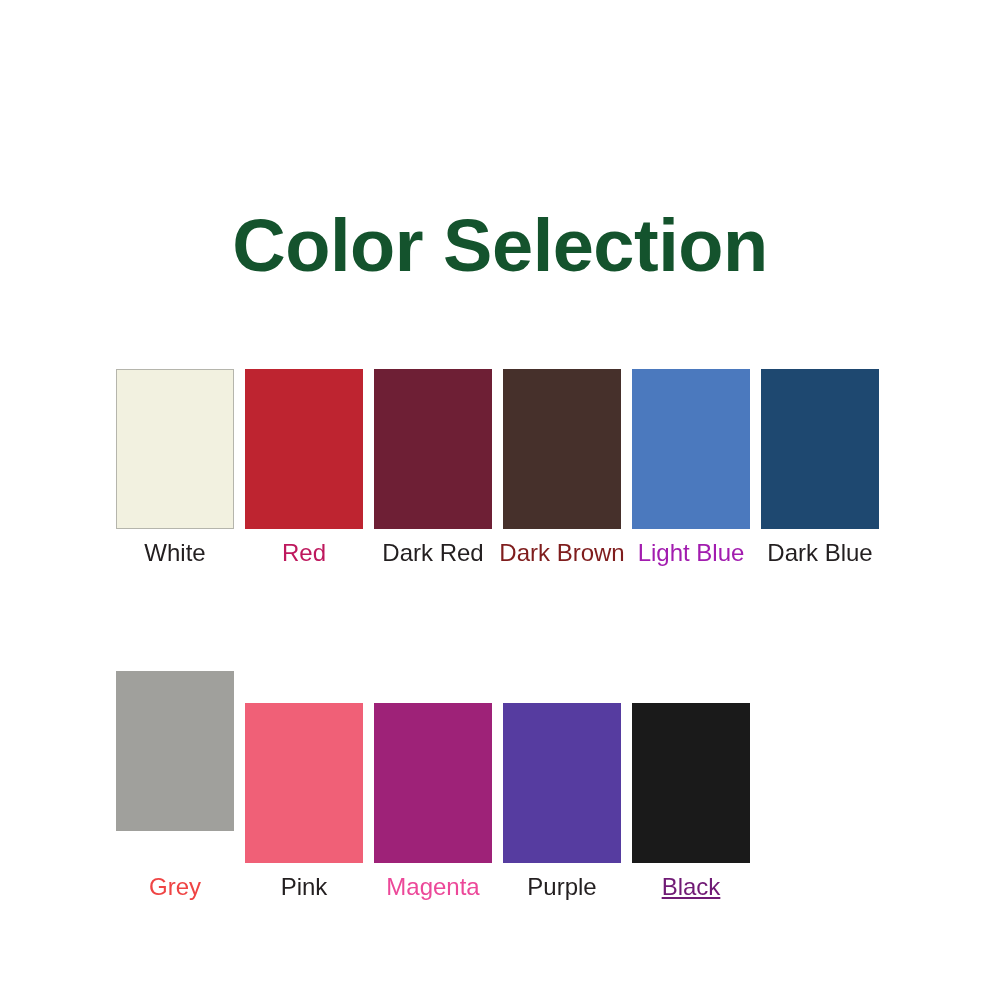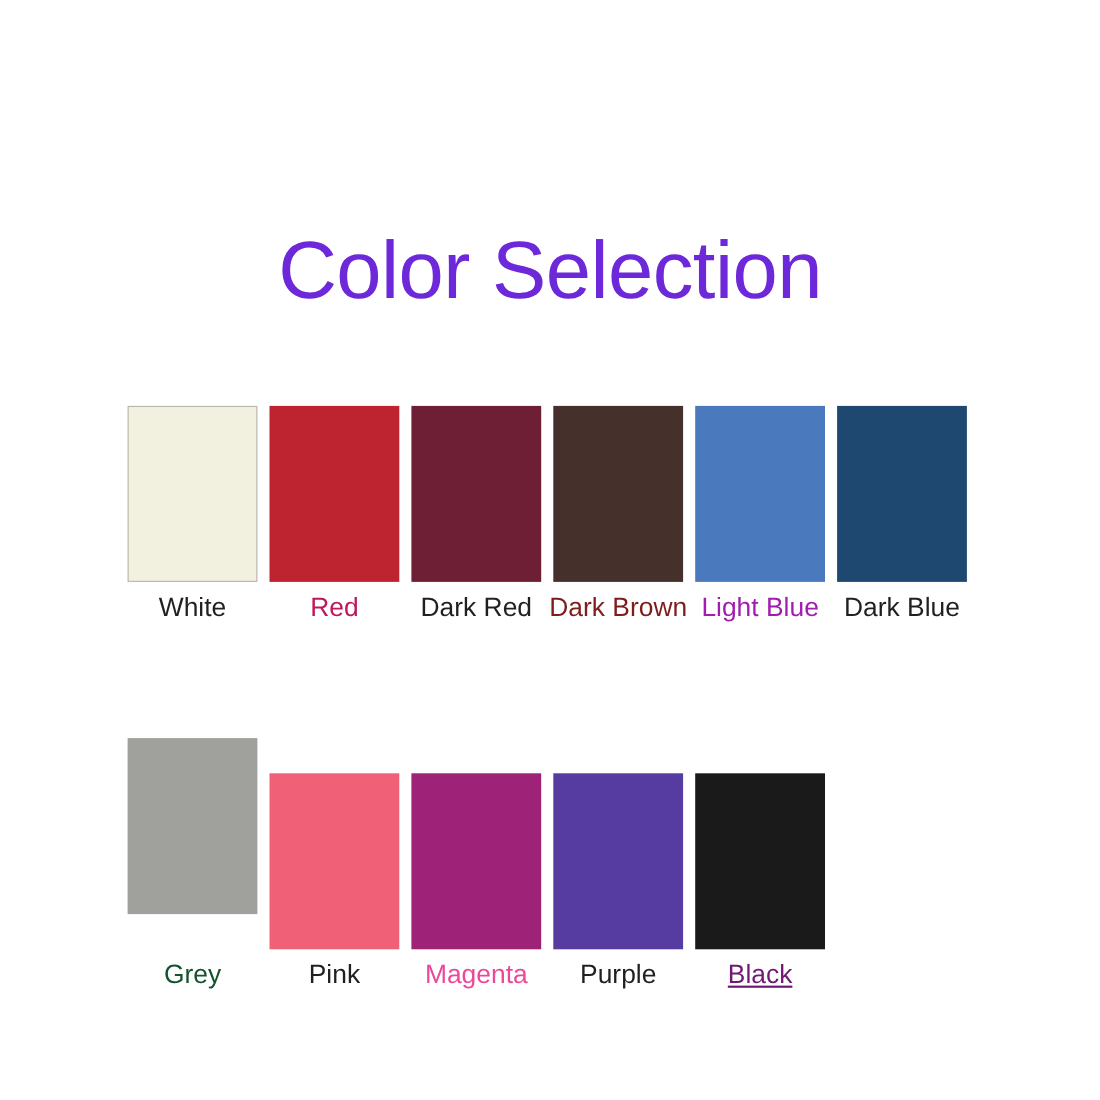--- a/index.html
+++ b/index.html
@@ -84,21 +84,21 @@
     color: #231f20;
     text-align: center;
     white-space: nowrap;
   }
 </style>
 </head>
 <body style="background: rgb(255, 255, 255);">
 
 <div id="chart-root">
 
-  <div class="chart-title" style="color: #6d28d9;">Color Selection</div>
+  <div class="chart-title" style="color: #14532d; font-weight: bold;">Color Selection</div>
 
   <div class="swatch-grid">
 
     <div class="swatch-row row-1">
 
       <div class="swatch-cell">
         <div class="swatch-chip" style="background-color: rgb(242, 241, 224); border: 1px solid rgb(181, 181, 172);"></div>
         <div class="swatch-label" style="color: rgb(35, 31, 32);">White</div>
       </div>
 
@@ -127,21 +127,21 @@
         <div class="swatch-label" style="color: rgb(35, 31, 32);">Dark Blue</div>
       </div>
 
     </div>
 
     <div class="swatch-row row-2">
 
 
       <div class="swatch-cell">
         <div class="swatch-chip" style="background-color: rgb(160, 160, 156);"></div>
-        <div class="swatch-label" style="color: #14532d; margin-top: 41px;">Grey</div>
+        <div class="swatch-label" style="color: #ef4444; margin-top: 41px;">Grey</div>
       </div>
 
       <div class="swatch-cell">
         <div class="swatch-chip" style="background-color: rgb(240, 96, 119);"></div>
         <div class="swatch-label" style="color: rgb(35, 31, 32);">Pink</div>
       </div>
 
       <div class="swatch-cell">
         <div class="swatch-chip" style="background-color: rgb(158, 34, 120);"></div>
         <div class="swatch-label" style="color: #ec4899;">Magenta</div>

